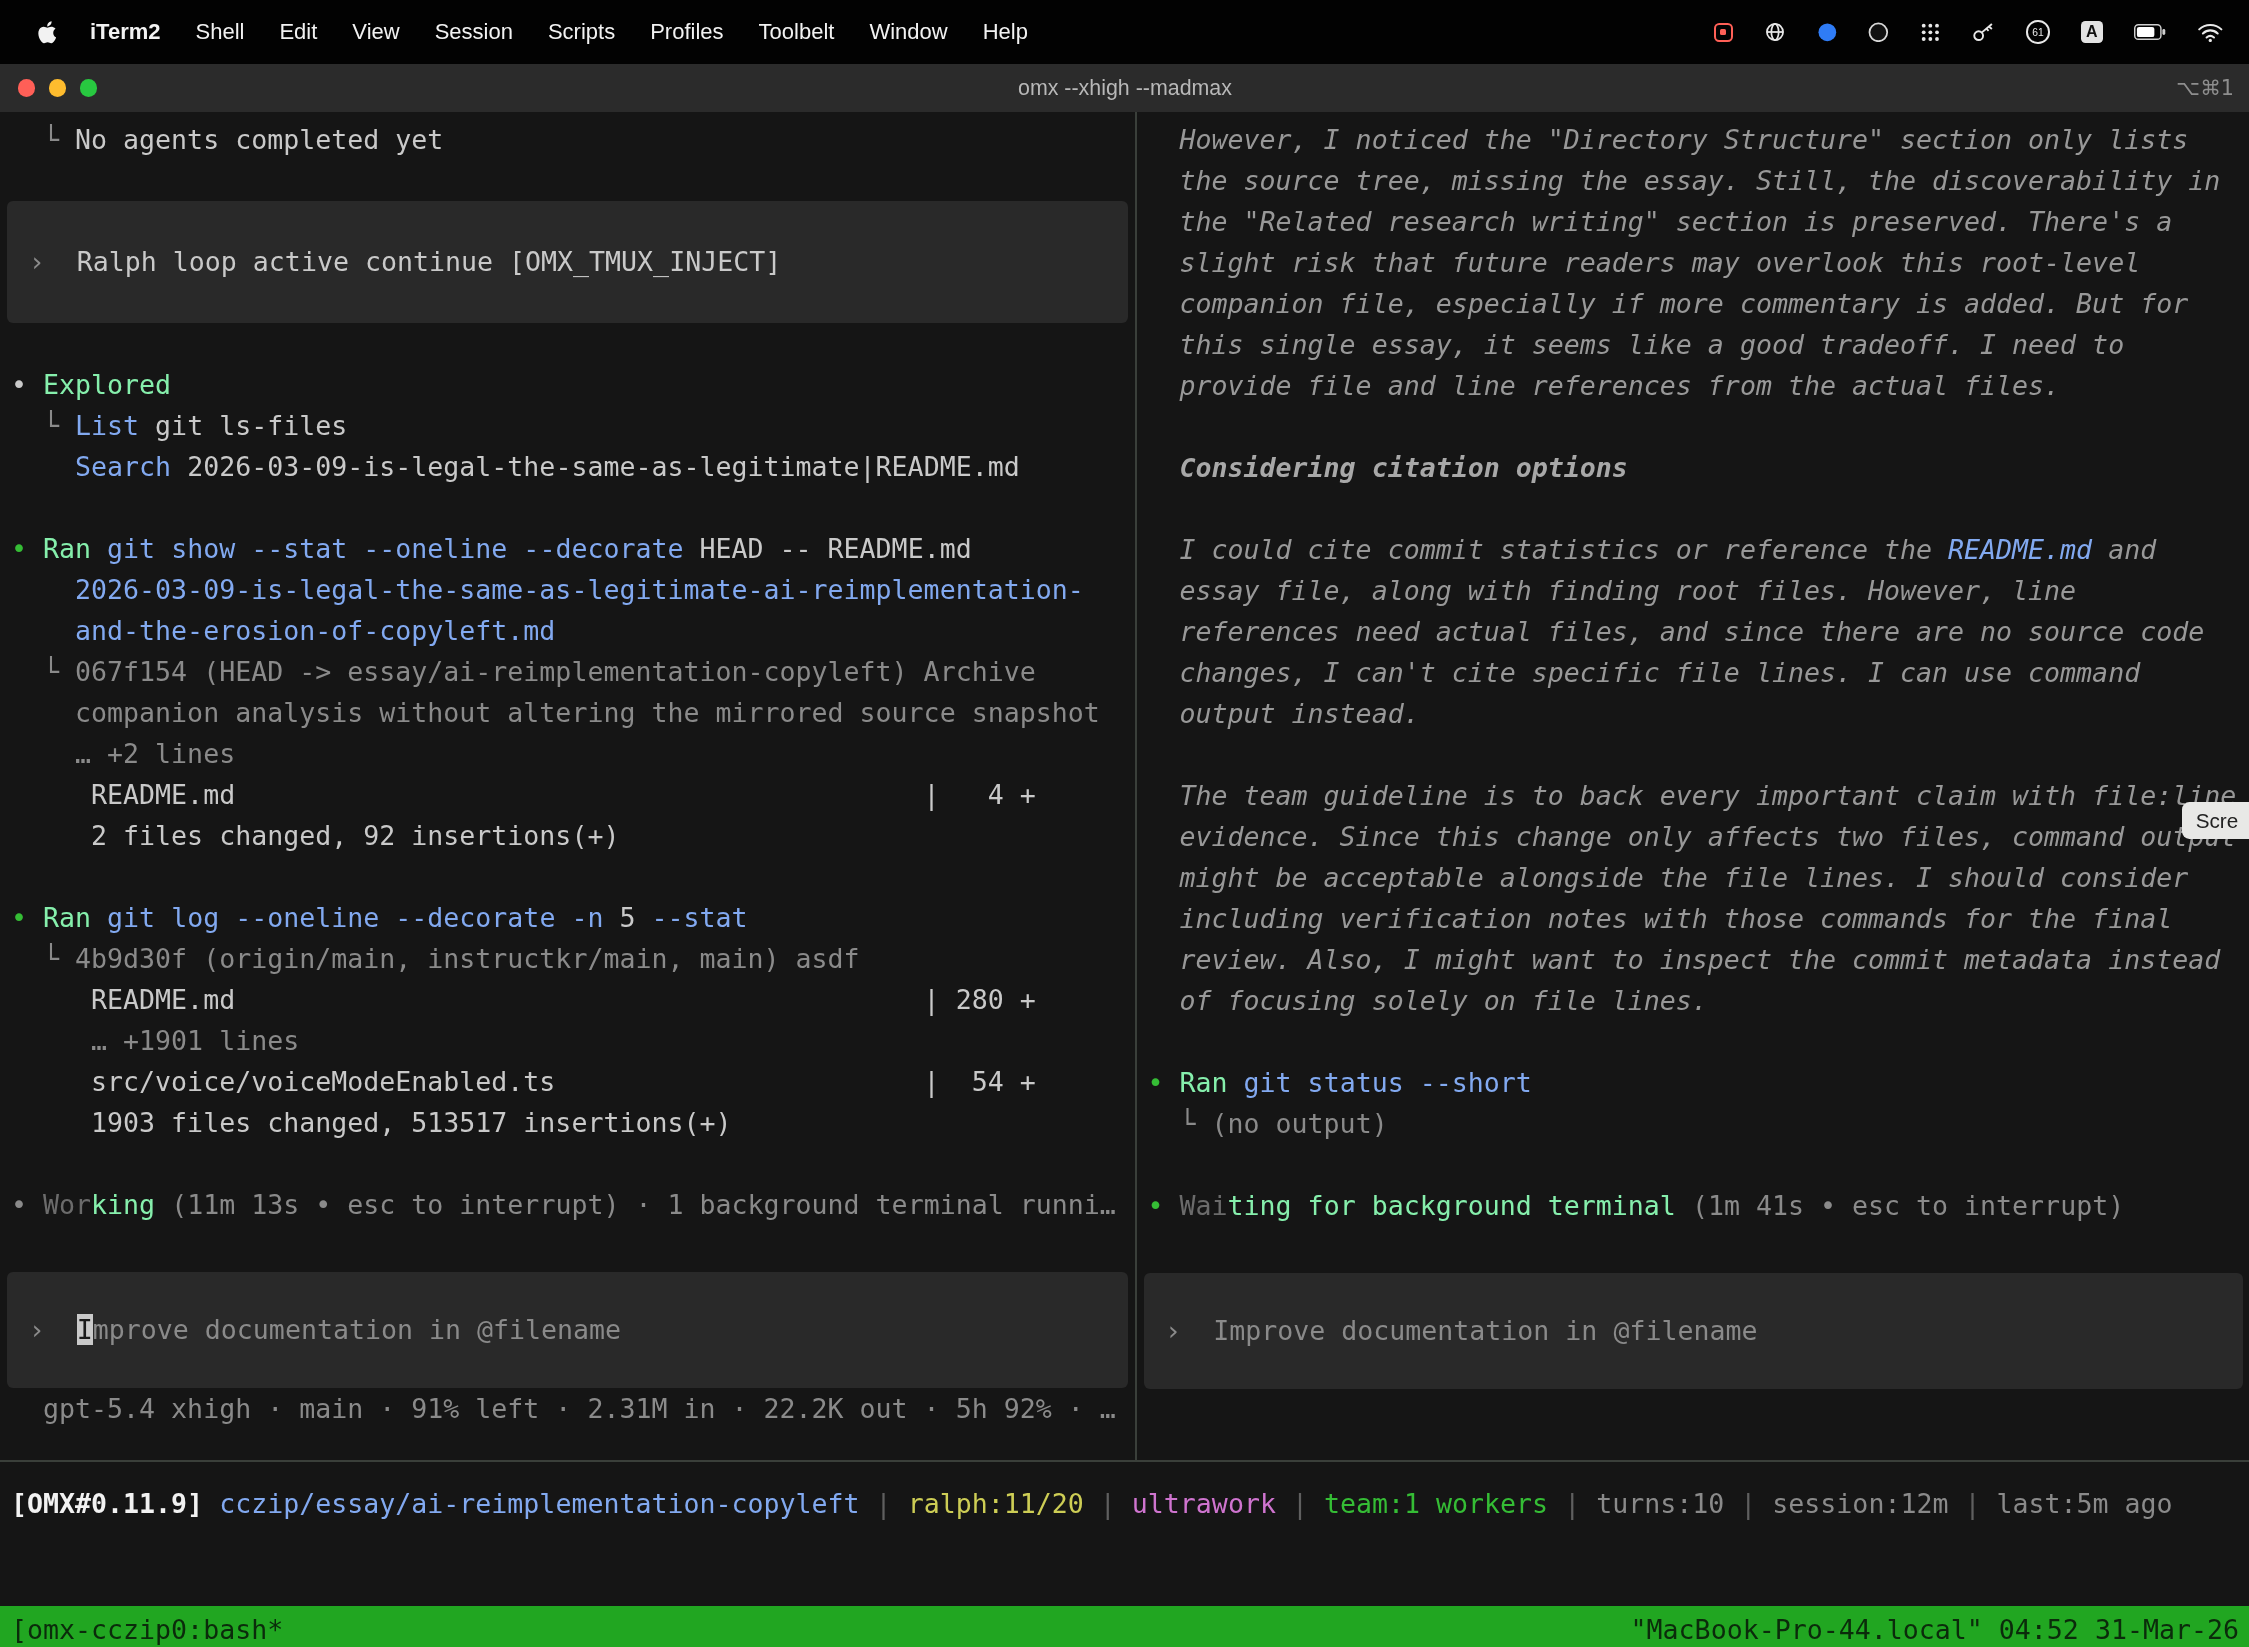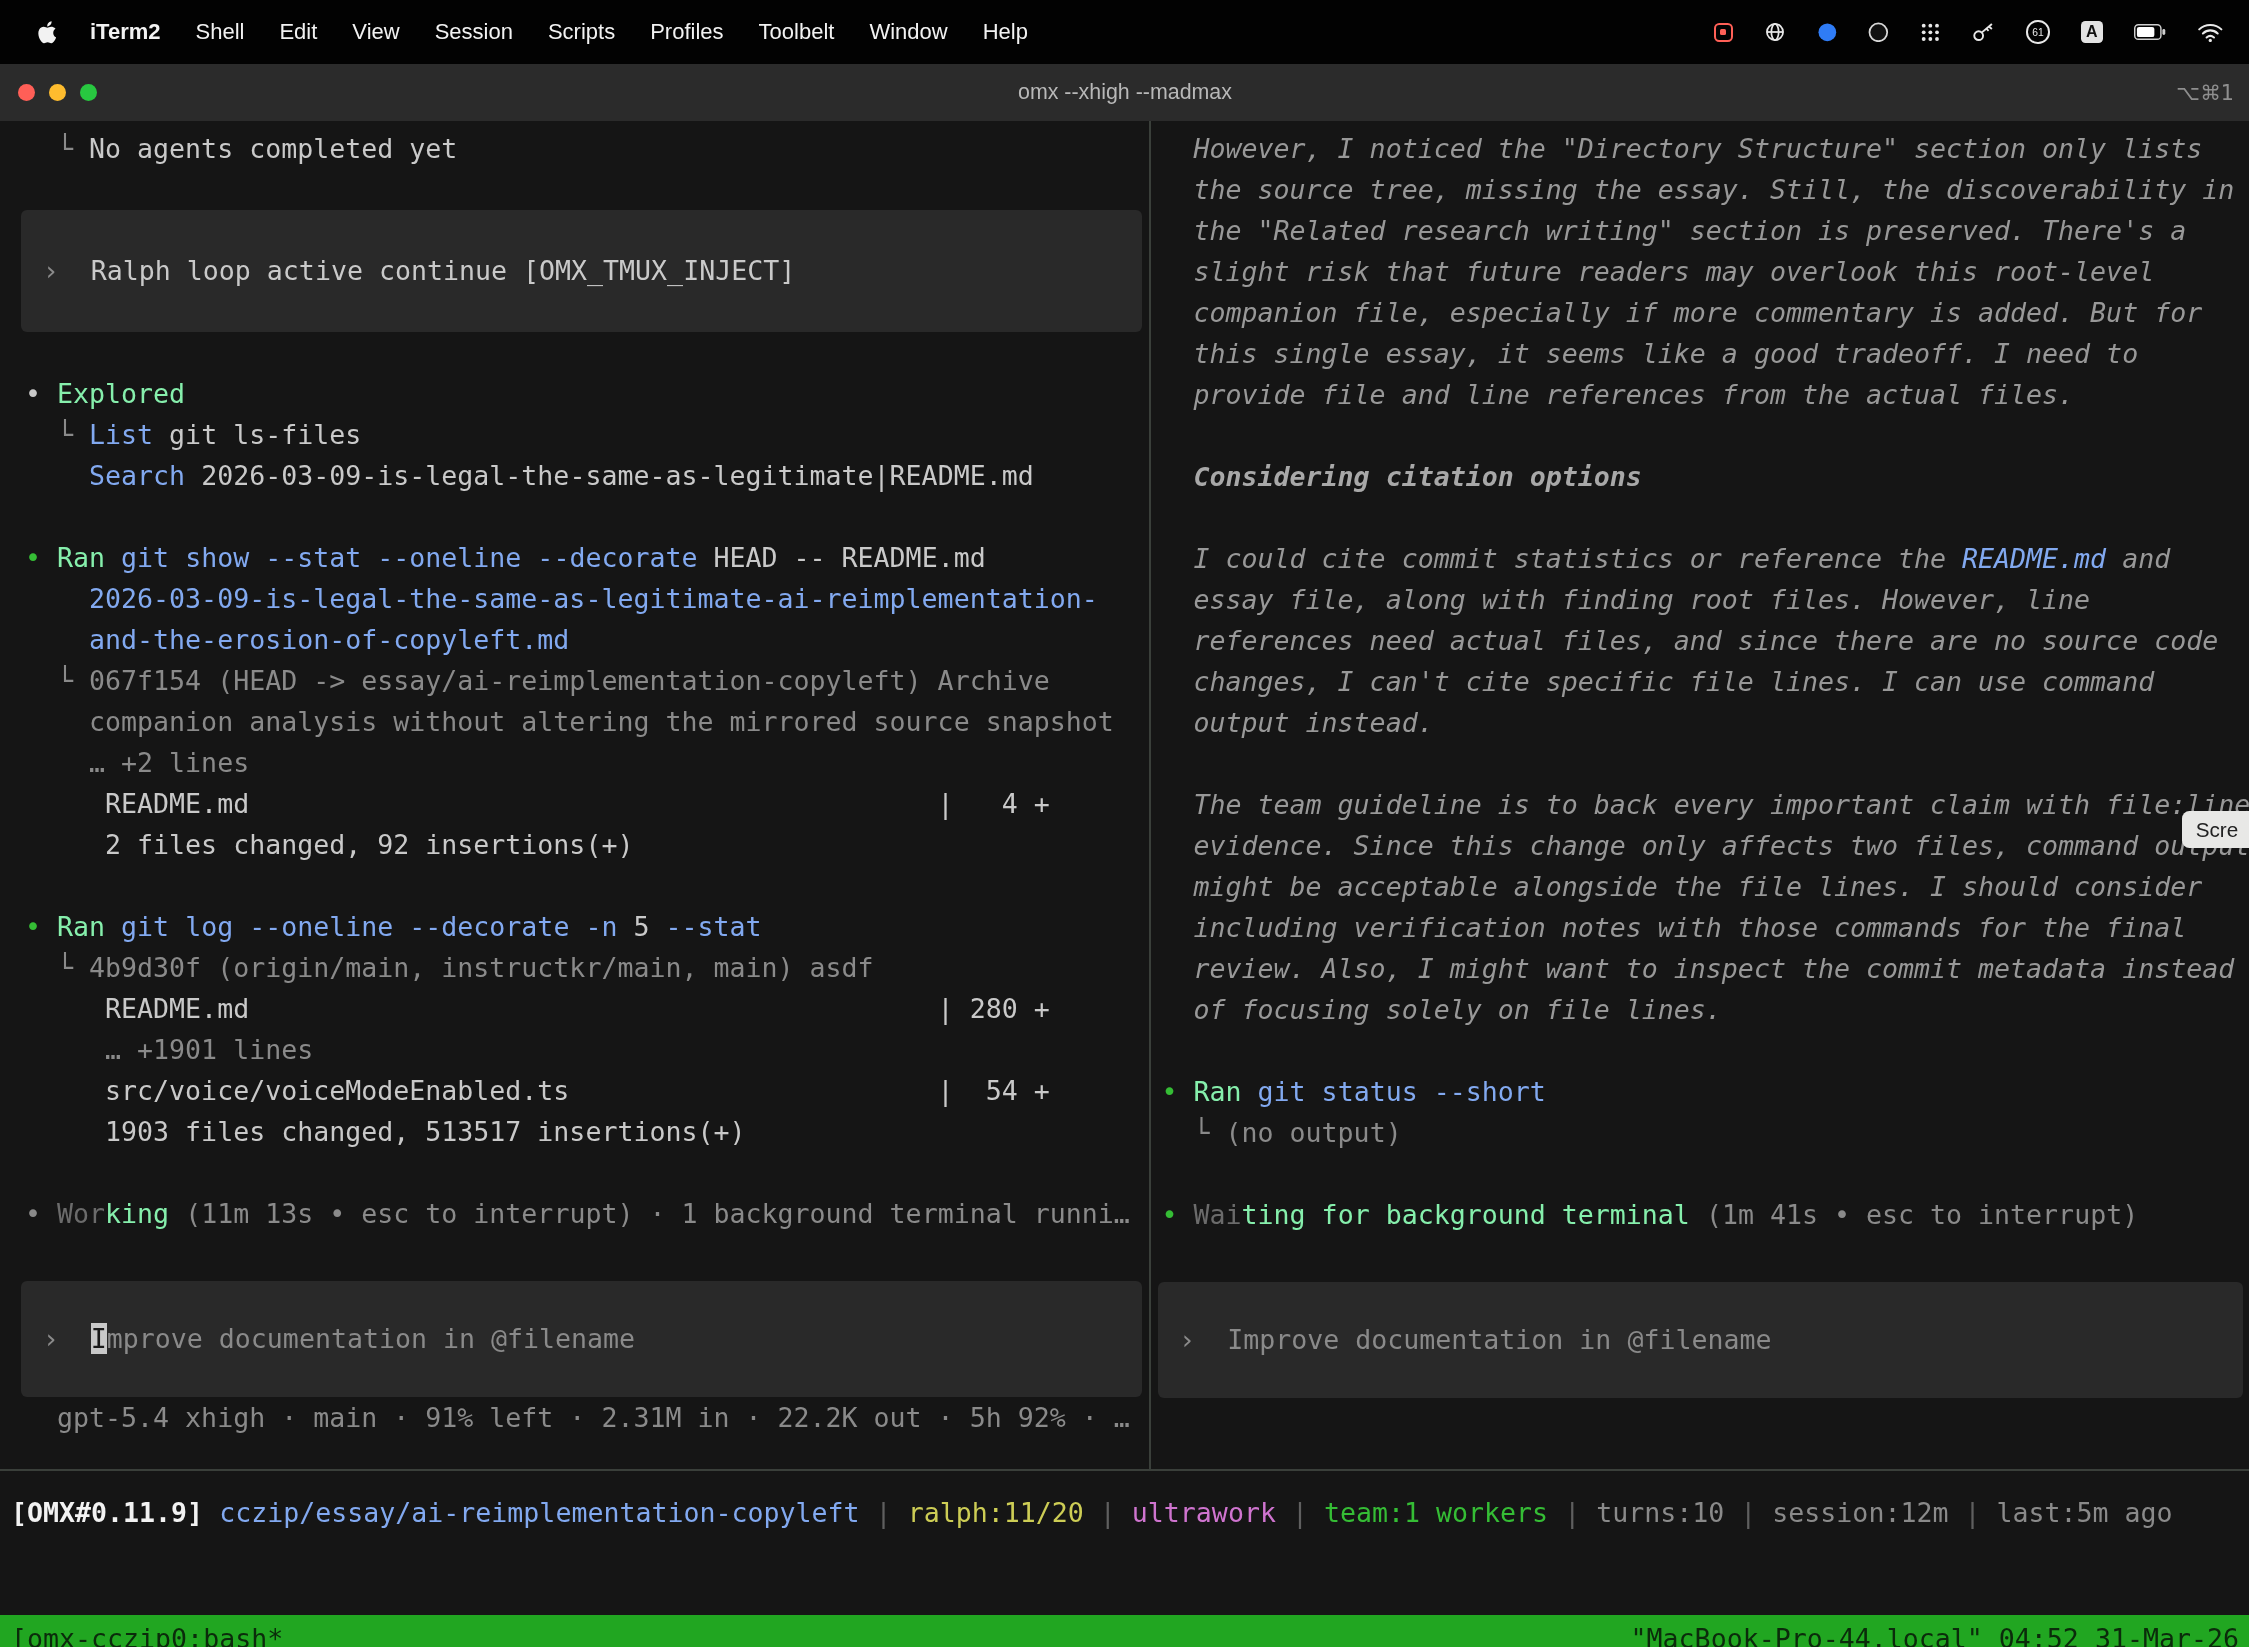--- a/index.html
+++ b/index.html
@@ -17,29 +17,29 @@
   .menu-right { margin-left:auto; display:flex; align-items:center; gap:31px; }
   .mi { display:flex; align-items:center; justify-content:center; }
   .rec-ind { width:19px; height:19px; border:2.2px solid #ff6057; border-radius:5.2px; position:relative; }
   .rec-ind::after { content:""; position:absolute; left:4.4px; top:4.4px; width:5.9px; height:5.9px; background:#ff6057; border-radius:1.5px; }
   .a-tile { width:22px; height:22px; background:#e3e3e3; color:#111; border-radius:4.4px;
             display:flex; align-items:center; justify-content:center; font-weight:bold; font-size:16px; }
   .gauge { width:23.6px; height:23.6px; border:2.2px solid #e8e8e8; border-radius:50%;
            display:flex; align-items:center; justify-content:center; font-size:10.3px; color:#e8e8e8; }
 
   
-  .titlebar { height:57px; background:#2b2b2b; position:relative; display:flex; align-items:center; justify-content:center; }
+  .titlebar { height:48px; background:#2b2b2b; position:relative; display:flex; align-items:center; justify-content:center; }
   .lights { position:absolute; left:17.7px; top:0; height:100%; display:flex; align-items:center; gap:13.3px; }
   .light { width:17.7px; height:17.7px; border-radius:50%; }
   .light.red { background:#ff5f57; } .light.yellow { background:#febc2e; } .light.green { background:#28c840; }
   .wtitle { font-family:"Liberation Sans", sans-serif; font-size:21.4px; color:#b8b8b8; }
   .wshort { position:absolute; right:16px; color:#8e8e8e; font-family:"DejaVu Sans", sans-serif; font-size:20.7px; }
 
   
-  .terminal { display:flex; background:#151515; height:1348px; position:relative;padding-left:14px; }
+  .terminal { display:flex; background:#151515; height:1348px; position:relative; }
   .pane { height:1348px; overflow:hidden; padding-top:6.6px; }
   .pane-left { width:1135px; }
   .pane-right { flex:1; }
   .vdivider { width:2.2px; background:#3a3f3a; }
   .hdivider { height:2.2px; background:#3a3f3a; width:2250px; }
 
   pre.line { margin:0; height:41px; line-height:41px; font-size:26.6px; white-space:pre;
              font-family:"DejaVu Sans Mono", monospace; }
   .pane-left pre.line { padding-left:11px; }
   .pane-right pre.line { padding-left:10.3px; }

